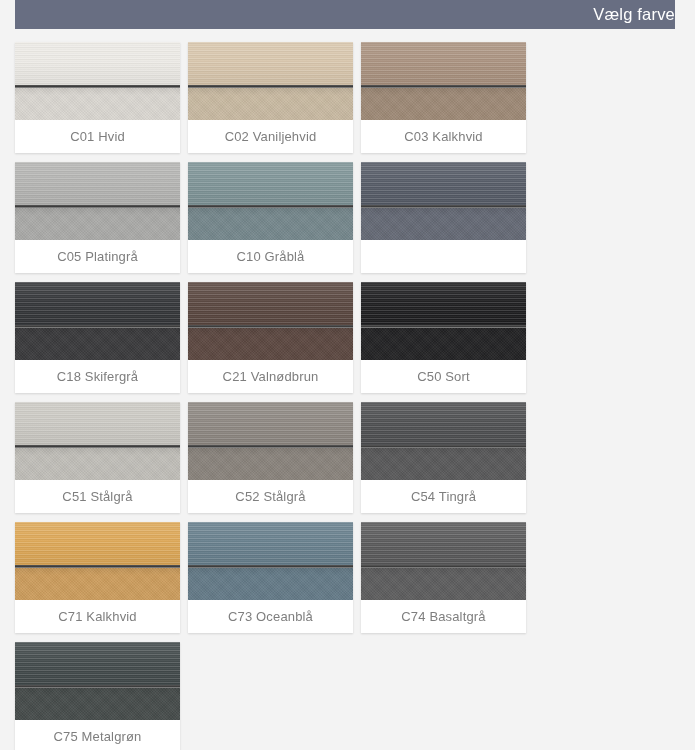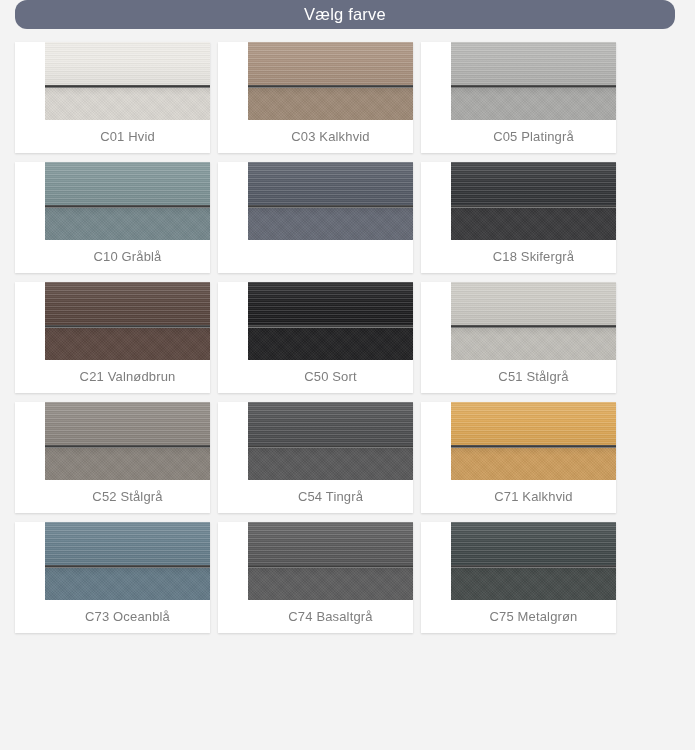--- a/index.html
+++ b/index.html
@@ -24,22 +24,21 @@
   
   .header-bar {
     position: absolute;
     left: 15px;
     top: 0;
     width: 660px;
     height: 29px;
     background: #686e82;
     display: flex;
     align-items: center;
-    justify-content: center;
-    border-radius: 12px;
+    justify-content: flex-end;
   }
   .header-title {
     color: #ffffff;
     font-size: 16.5px;
     font-weight: 400;
     letter-spacing: 0.2px;
     line-height: 1;
   }
 
   
@@ -54,21 +53,20 @@
     align-content: flex-start;
   }
 
   .color-card {
     width: 165px;
     background: #ffffff;
     box-shadow: 0 1px 2px rgba(0,0,0,0.13);
     overflow: hidden;
     cursor: pointer;
     flex: 0 0 165px;
-    padding-left: 30px;
   }
 
   
   .swatch {
     position: relative;
     width: 165px;
     height: 78px;
     overflow: hidden;
   }
   
@@ -197,20 +195,28 @@
       <div class="color-card">
         <div class="swatch">
           <div class="board-top" style="background: rgb(236, 234, 229);"></div>
           <div class="seam"></div>
           <div class="board-bottom" style="background: rgb(221, 218, 212);"></div>
         </div>
         <div class="card-label">C01 Hvid</div>
       </div>
       <div class="color-card">
         <div class="swatch">
+          <div class="board-top" style="background: rgb(216, 198, 172);"></div>
+          <div class="seam"></div>
+          <div class="board-bottom" style="background: rgb(203, 188, 164);"></div>
+        </div>
+        <div class="card-label">C02 Vaniljehvid</div>
+      </div>
+      <div class="color-card">
+        <div class="swatch">
           <div class="board-top" style="background: rgb(169, 145, 126);"></div>
           <div class="seam"></div>
           <div class="board-bottom" style="background: rgb(160, 139, 120);"></div>
         </div>
         <div class="card-label">C03 Kalkhvid</div>
       </div>
       <div class="color-card">
         <div class="swatch">
           <div class="board-top" style="background: rgb(180, 180, 178);"></div>
           <div class="seam"></div>

